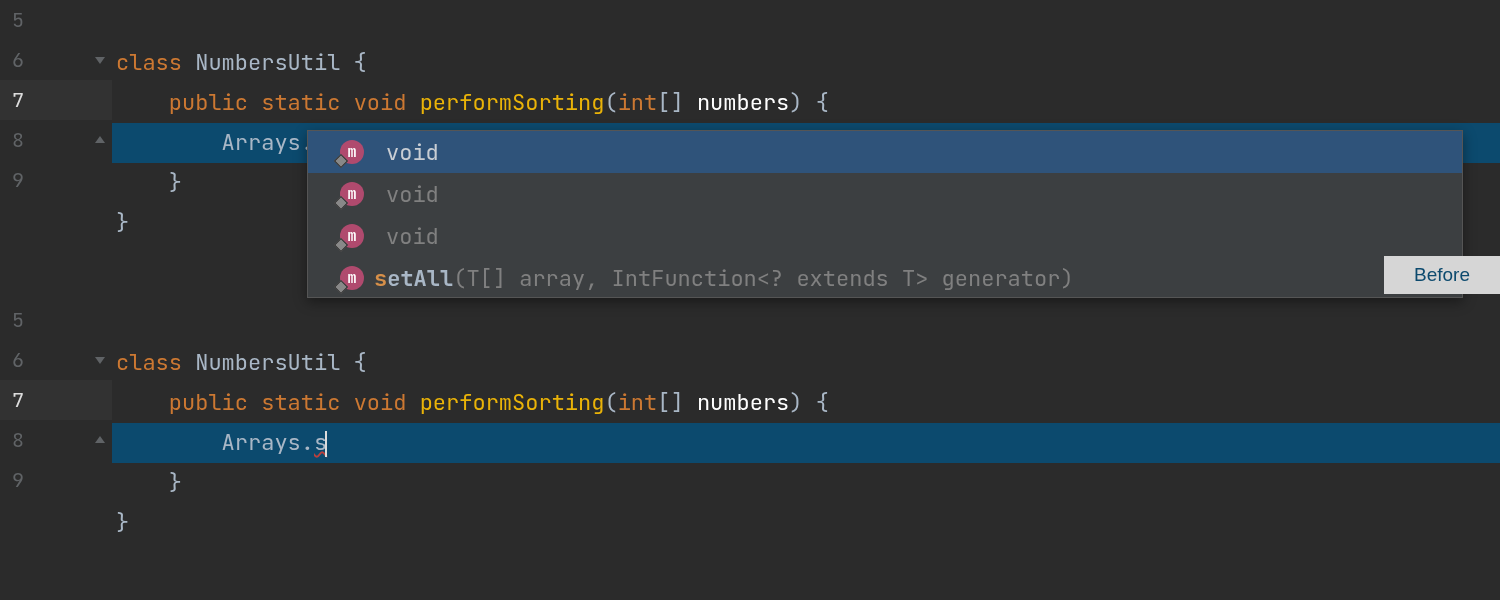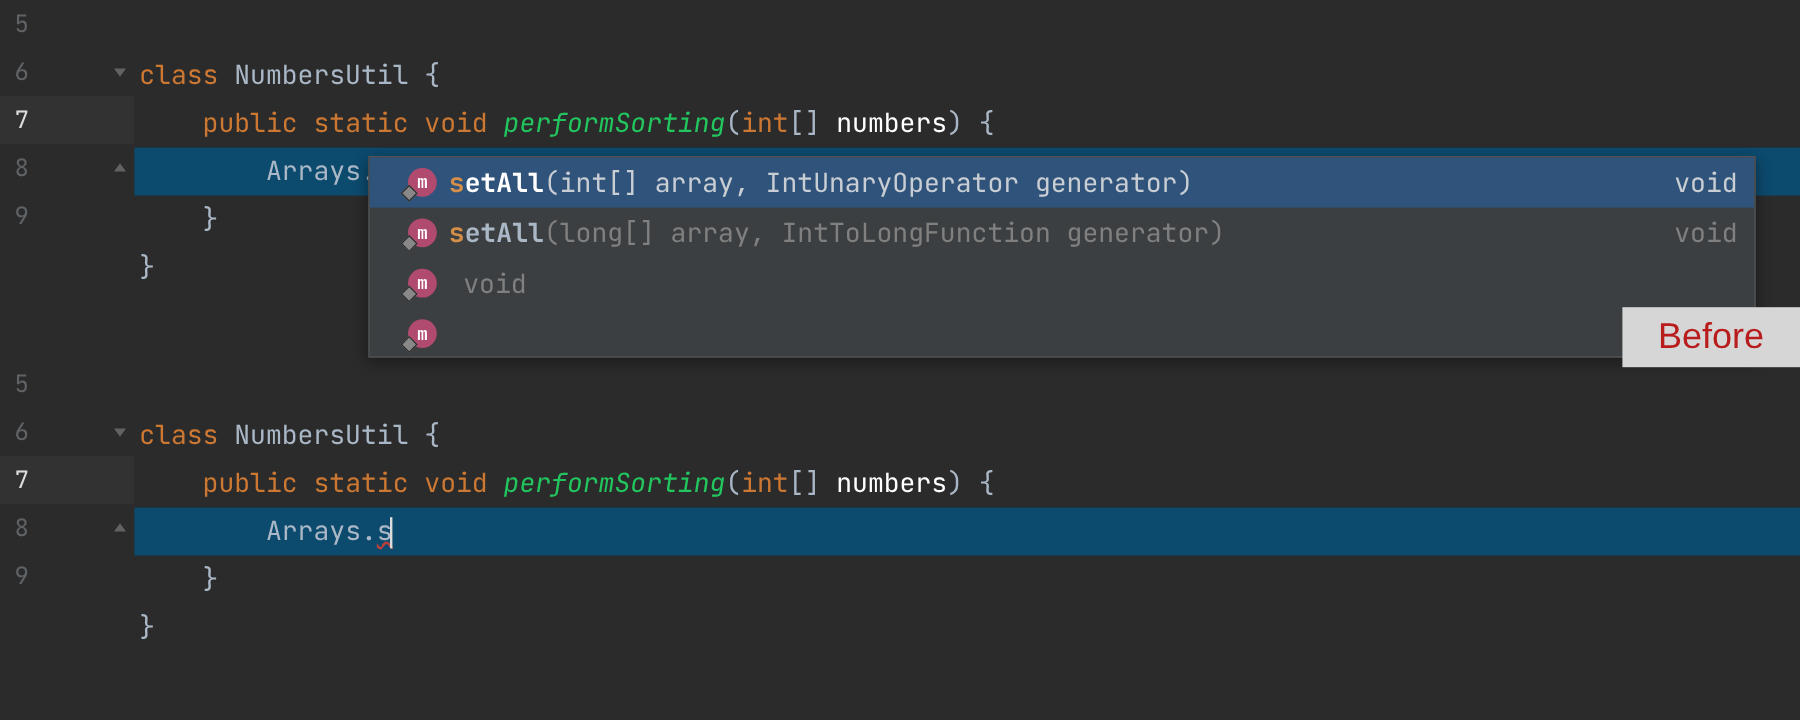--- a/index.html
+++ b/index.html
@@ -52,21 +52,21 @@
   }
   .code-row {
     height:40px;
     line-height:40px;
     white-space:pre;
     padding-left:4px;
   }
   .code-row.highlight { background:#0c4a6e; }
 
   .kw      { color:#cc7832; }
-  .method  { color:#22c55e;font-style:italic; }
+  .method  { color:#eab308; }
   .param   { color:#ffffff; }
   .punct   { color:#a9b7c6; }
   .plain   { color:#a9b7c6; }
 
   .squiggle {
     text-decoration: underline wavy #bc3f3c;
     text-decoration-thickness:2px;
   }
 
   .caret {
@@ -133,23 +133,23 @@
   .sig .nm-hi { color:#d68f49; font-weight:bold; }
   .sig .args { color:#808080; }
   .popup-row.sel .sig .args { color:#c9ced4; }
   .ret { color:#808080; margin-left:12px; }
   .popup-row.sel .ret { color:#c9ced4; }
 
   .badge {
     position:absolute;
     right:0;
     background:#d6d6d6;
-    color:#b91c1c;
+    color:#0c4a6e;
     font-family:-apple-system,Helvetica,Arial,sans-serif;
-    font-size:30px;
+    font-size:19px;
     padding:8px 30px;
   }
   .badge.before { top:256px; }
 </style>
 </head>
 <body>
 
 <div class="panel before">
   <div class="code-area">
     <div class="gutter">
@@ -179,37 +179,36 @@
       <div class="code-row highlight"><span>        </span><span class="plain">Arrays.</span><span class="plain squiggle">s</span></div>
       <div class="code-row"><span>    </span><span class="punct">}</span></div>
       <div class="code-row"><span class="punct">}</span></div>
     </div>
   </div>
 
   <div class="popup before">
     <div class="popup-row sel">
       <span class="arrow none">·</span>
       <span class="m-icon">m</span>
-      <span class="sig"><span class="nm-hi">s</span><span class="name">etAll</span><span class="args">(int[] array, IntUnaryOperator generator)</span></span>
       <span class="ret">void</span>
     </div>
     <div class="popup-row">
       <span class="arrow none">·</span>
       <span class="m-icon">m</span>
-      <span class="sig"><span class="nm-hi">s</span><span class="name">etAll</span><span class="args">(long[] array, IntToLongFunction generator)</span></span>
       <span class="ret">void</span>
     </div>
     <div class="popup-row">
       <span class="arrow none">·</span>
       <span class="m-icon">m</span>
       <span class="ret">void</span>
     </div>
     <div class="popup-row">
       <span class="arrow none">·</span>
       <span class="m-icon">m</span>
+      <span class="sig"><span class="nm-hi">s</span><span class="name">etAll</span><span class="args">(T[] array, IntFunction&lt;? extends T&gt; generator)</span></span>
       <span class="ret"></span>
     </div>
   </div>
 
   <div class="badge before">Before</div>
 </div>
 
 <div class="panel after">
   <div class="code-area">
     <div class="gutter">

